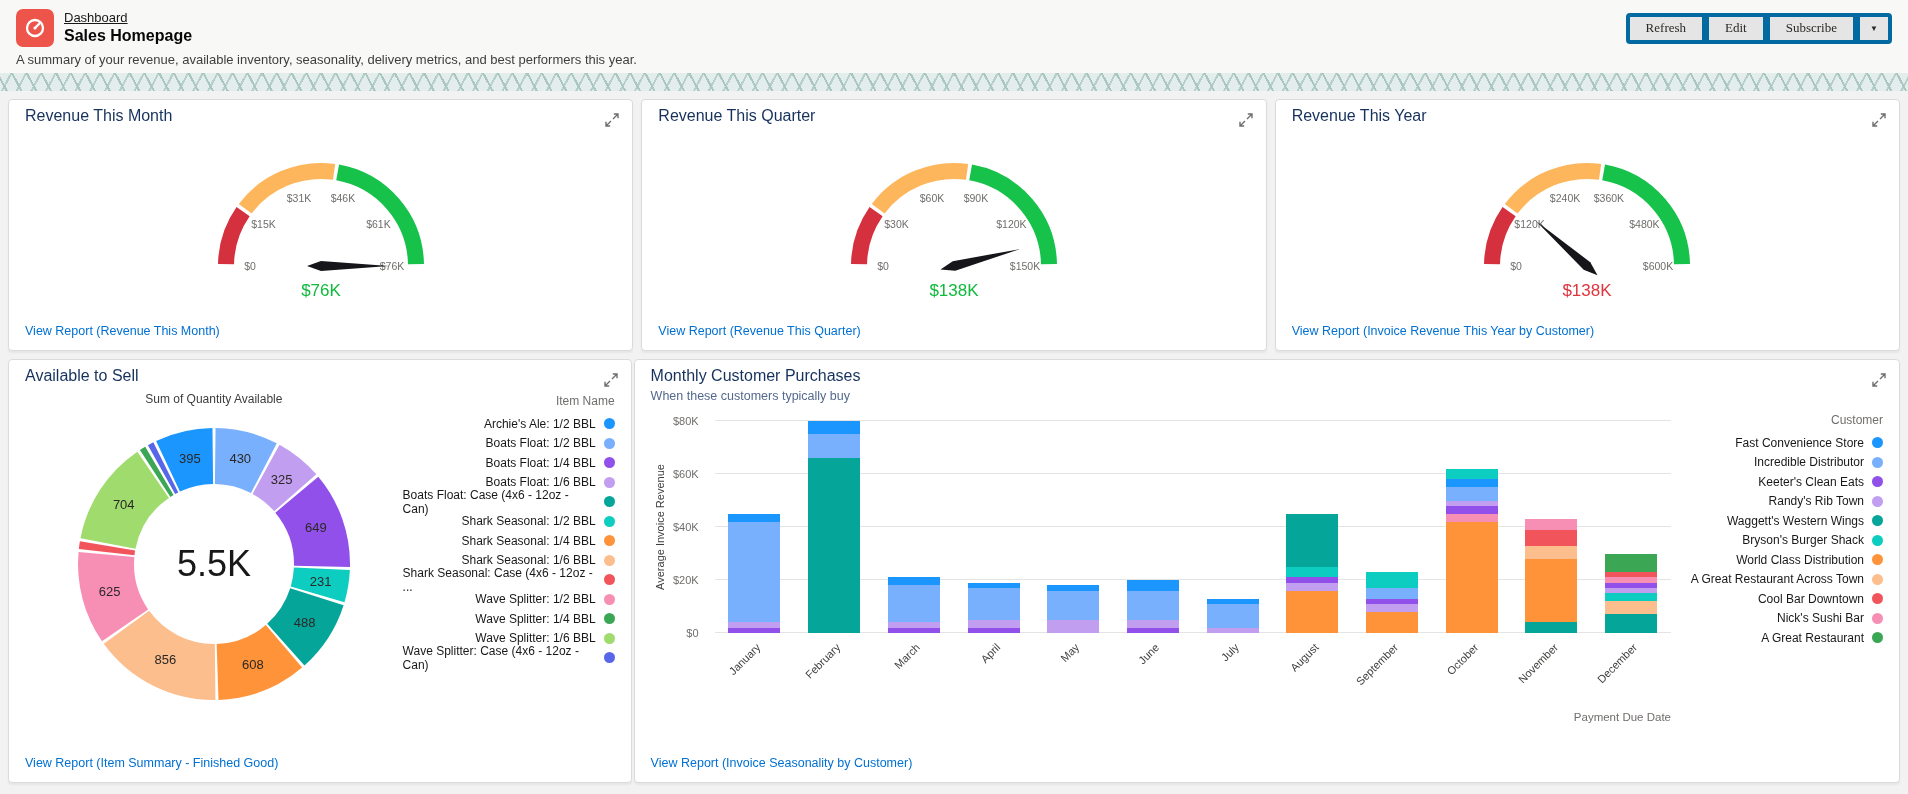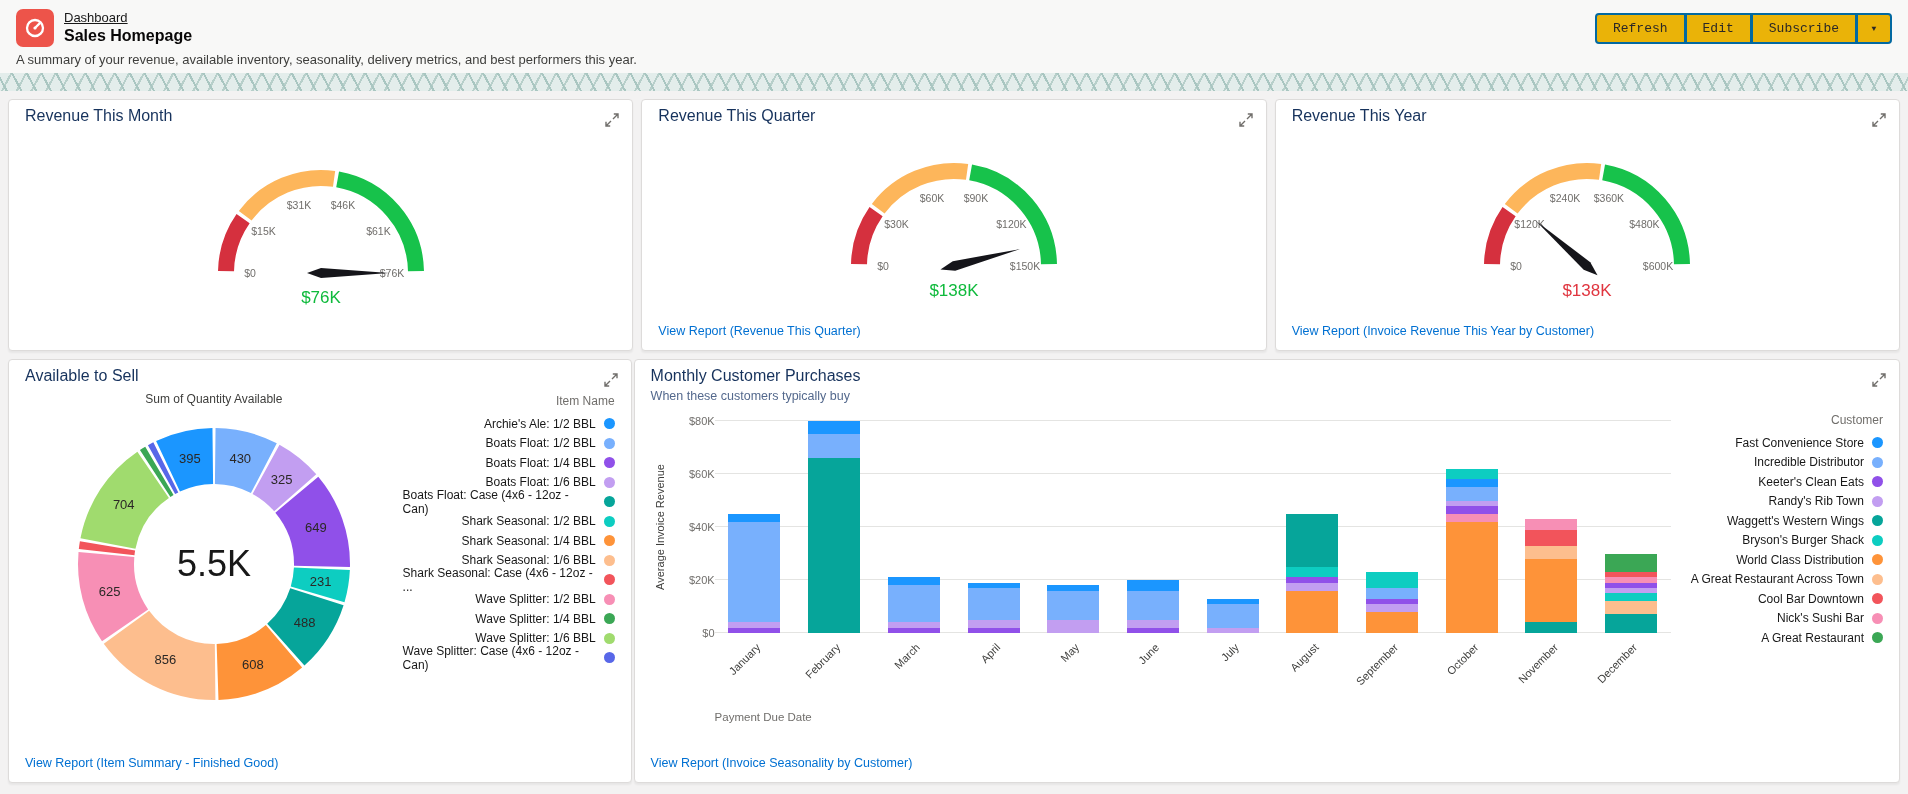--- a/index.html
+++ b/index.html
@@ -16,23 +16,23 @@
   .header-icon {
     width:38px; height:38px; border-radius:7px; background:#ed544a;
     display:flex; align-items:center; justify-content:center; flex:0 0 auto;
   }
   .header-titles { margin-left:10px; }
   .app-label { font-size:13px; color:#181818; line-height:15px;text-decoration:underline; }
   .page-title { font-size:16px; font-weight:bold; color:#080707; line-height:22px; }
   .header-desc { font-size:13px; color:#3e3e3c; margin-top:5px; }
   .btn-group { margin-left:auto; display:flex; }
   .btn {
-    background:#eab308; border:2px solid #0369a1; color:#2b2826; font-size:13px;
+    background:#e5e5e5; border:4px solid #0369a1; color:#2b2826; font-size:13px;
     height:31px; padding:0 16px; margin-left:-1px; cursor:pointer;
-    font-family:Liberation Mono, monospace;
+    font-family:Liberation Serif, serif;
   }
   .btn:first-child { border-radius:4px 0 0 4px; margin-left:0; }
   .btn.icon-btn { border-radius:0 4px 4px 0; width:36px; padding:0; font-size:8px; }
   
   .wave-strip {
     height:18px; background-color:#e3edeb;
     background-image:
       repeating-linear-gradient(62deg, transparent 0 5px, #a9c6c1 5px 7px, transparent 7px 13px),
       repeating-linear-gradient(-62deg, transparent 0 5px, #b7cfca 5px 7px, transparent 7px 13px);
   }
@@ -68,34 +68,34 @@
   .bars-body { display:flex; flex:1 1 auto; min-height:0; margin-top:6px; }
   .bars-chart { flex:1 1 auto; display:flex; flex-direction:column; padding-top:12px; min-width:0; }
   .plot-row { display:flex; height:212px; flex:0 0 auto; }
   .y-title { width:18px; position:relative; }
   .y-title span {
     position:absolute; top:50%; left:50%;
     transform:translate(-50%,-50%) rotate(-90deg);
     white-space:nowrap; font-size:11px; color:#3e3e3c;
   }
   .yticks { width:46px; position:relative; }
-  .ytick { position:absolute; right:0; font-size:11px; color:#706e6b; }
+  .ytick { position:absolute; right:16px; font-size:11px; color:#706e6b; }
   .plot { flex:1 1 auto; position:relative; }
   .gridline { position:absolute; left:0; right:0; height:1px; background:#e4e4e2; }
   .bars-flex { position:absolute; left:0; right:0; top:0; bottom:0; display:flex; justify-content:space-around; align-items:flex-end; }
   .bar-col { width:52px; height:100%; display:flex; flex-direction:column-reverse; }
   .bar-seg { width:100%; }
   .xlabels-row { display:flex; flex:0 0 auto; }
   .xlabels-spacer { width:64px; flex:0 0 auto; }
   .xlabels { flex:1 1 auto; position:relative; height:78px; }
   .xlabel {
     position:absolute; top:8px; font-size:11px; color:#3e3e3c; white-space:nowrap;
     transform:rotate(-45deg); transform-origin:100% 0;
   }
-  .x-title { text-align:left; font-size:11.5px; color:#706e6b; padding-left:64px; margin-top:0; }
+  .x-title { text-align:right; font-size:11.5px; color:#706e6b; padding-left:64px; margin-top:0; }
   svg text { font-family:"Liberation Sans","DejaVu Sans",sans-serif; }
 </style>
 </head>
 <body>
 
 <div class="header">
   <div class="header-top">
     <div class="header-icon">
       <svg width="24" height="24" viewBox="0 0 24 24">
         <circle cx="12" cy="12" r="8" fill="none" stroke="#ffffff" stroke-width="2.3"></circle>
@@ -138,20 +138,21 @@
             <text x="109" y="126" text-anchor="middle" font-size="10.5" fill="#706e6b">$0</text>
             <text x="122.55979339937873" y="84.26724708723441" text-anchor="middle" font-size="10.5" fill="#706e6b">$15K</text>
             <text x="158.05979339937872" y="58.474987343044106" text-anchor="middle" font-size="10.5" fill="#706e6b">$31K</text>
             <text x="201.94020660062125" y="58.47498734304409" text-anchor="middle" font-size="10.5" fill="#706e6b">$46K</text>
             <text x="237.44020660062125" y="84.26724708723441" text-anchor="middle" font-size="10.5" fill="#706e6b">$61K</text>
             <text x="251" y="125.99999999999999" text-anchor="middle" font-size="10.5" fill="#706e6b">$76K</text>
             <polygon points="248,121.99999999999999 180,127 166,122 180,117" fill="#15151a"></polygon>
             <text x="180" y="152" text-anchor="middle" font-size="17" fill="#0fba3c">$76K</text>
           </svg>
         </div>
+      <a class="view-report">View Report (Revenue This Month)</a>
     </div>
 
     <div class="card">
       <div class="card-title">Revenue This Quarter</div>
       <span class="expand">
         <svg width="14" height="14" viewBox="0 0 14 14">
             <path d="M8.8 1h4.2v4.2 M13 1L8 6 M5.2 13H1V8.8 M1 13l5-5" stroke="currentColor" stroke-width="1.4" fill="none"></path>
           </svg>
       </span>
       <div class="gauge-wrap">

